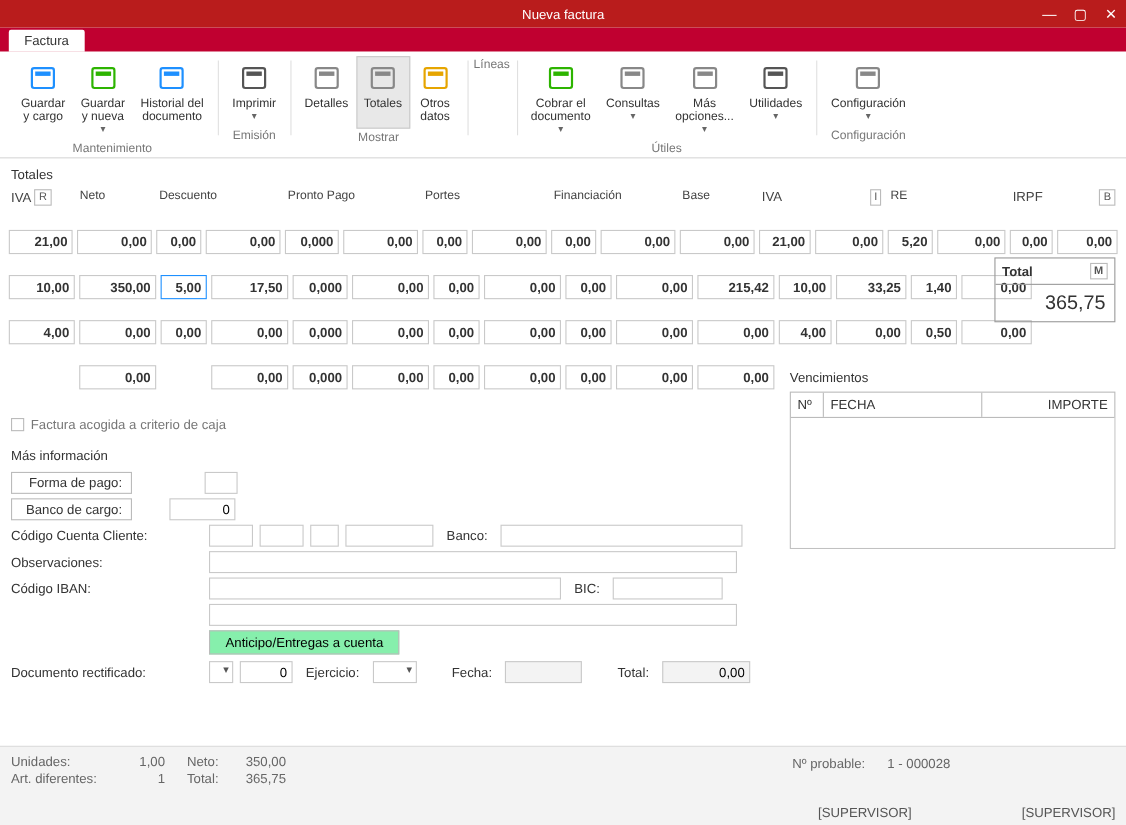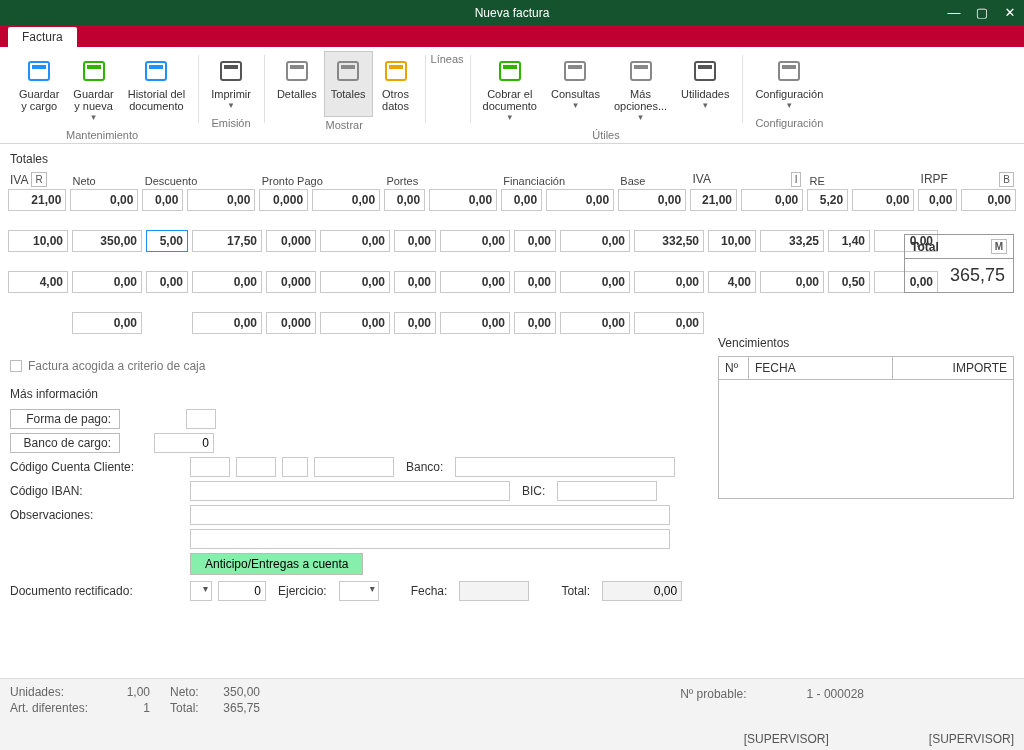--- a/index.html
+++ b/index.html
@@ -1,19 +1,19 @@
 <!DOCTYPE html>
 <html><head>
 <meta charset="utf-8">
 <style>
   * { box-sizing: border-box; margin: 0; padding: 0; font-family: "Segoe UI", Tahoma, sans-serif; font-size: 12px; }
   body { background: #ffffff; width: 1024px; height: 750px; overflow: hidden; color: #333; position: relative; }
 
   
-  .titlebar { background: #14532d; height: 25px; display: flex; align-items: center; justify-content: center; position: relative; }
+  .titlebar { background: #b91c1c; height: 25px; display: flex; align-items: center; justify-content: center; position: relative; }
   .titlebar-text { color: #fff; font-size: 12px; }
   .window-controls { position: absolute; right: 0; top: 0; display: flex; height: 25px; }
   .window-controls span { width: 28px; text-align: center; color: #fff; font-size: 13px; line-height: 25px; cursor: pointer; }
 
   
   .tabbar { background: #c00030; height: 22px; display: flex; align-items: flex-end; padding-left: 8px; }
   .tab { background: #fff; color: #333; padding: 3px 14px; border-radius: 2px 2px 0 0; cursor: pointer; }
 
   
   .ribbon { background: #fff; border-bottom: 1px solid #d6d6d6; padding: 4px 6px 2px 6px; display: flex; }
@@ -25,21 +25,21 @@
   .ribbon-btn .ico { width: 30px; height: 30px; margin-bottom: 2px; }
   .ribbon-btn .lbl { font-size: 11px; line-height: 12px; color: #333; }
   .ribbon-btn .caret { font-size: 9px; color: #666; line-height: 10px; }
   .group-label { font-size: 11px; color: #777; text-align: center; padding-top: 2px; width: 100%; }
 
   
   .section-title { font-size: 12px; padding: 8px 10px 4px 10px; color: #333; }
 
   
   .totals-wrap { padding: 0 8px; }
-  .totals-header { display: flex; gap: 4px; align-items: flex-end; margin-bottom: 0; }
+  .totals-header { display: flex; gap: 4px; align-items: flex-start; margin-bottom: 20px; }
   .th { font-size: 11px; color: #444; padding: 2px 2px; }
   .col-iva-r { width: 60px; display:flex; align-items:center; }
   .col-neto { width: 70px; }
   .col-base { width: 70px; }
   .mini-badge { display:inline-block; border:1px solid #bbb; font-size:10px; padding:0 3px; color:#555; margin-left:3px; cursor:pointer; line-height:13px;}
   .totals-row { display: flex; gap: 4px; margin-bottom: 19px; font-weight: bold; }
   .cell { border: 1px solid #c9c9c9; background: #fff; height: 22px; line-height: 20px; padding: 0 4px; text-align: right; font-size: 12px; }
   .cell.hl { border: 1px solid #1e90ff; }
 
   .total-box { border: 1px solid #999; position: absolute; right: 10px; top: 234px; width: 110px; }
@@ -72,21 +72,21 @@
   .vc-f { flex: 1; border-right: 1px solid #bbb; }
   .vc-i { width: 120px; text-align:right;}
 
   
   .footer { position: absolute; bottom: 0; left: 0; right: 0; height: 72px; background: #f3f3f3; border-top: 1px solid #ddd; padding: 6px 10px; color: #666; font-size: 11px;}
   .footer .frow { display: flex; align-items:center; margin-bottom: 2px;}
   .footer .fl { width: 100px; }
   .footer .fv { width: 60px; text-align:right; padding-right: 20px;}
   .footer .fl2 { width: 50px; }
   .footer .supervisors { position:absolute; right:10px; bottom:4px; display:flex; gap:100px; color:#555;}
-  .footer .probable { position:absolute; right:160px; top:8px; display:flex; gap:60px; }
+  .footer .probable { position:absolute; right:160px; top:8px; display:flex; gap:20px; }
 </style>
 </head>
 <body>
 
 <div class="titlebar">
   <span class="titlebar-text">Nueva factura</span>
   <div class="window-controls">
     <span>—</span>
     <span>▢</span>
     <span>✕</span>
@@ -274,21 +274,21 @@
         <div class="cell" style="width: 60px;">10,00</div>
         <div class="cell" style="width: 70px;">350,00</div>
         <div class="cell hl" style="width: 42px;">5,00</div>
         <div class="cell" style="width: 70px;">17,50</div>
         <div class="cell" style="width: 50px;">0,000</div>
         <div class="cell" style="width: 70px;">0,00</div>
         <div class="cell" style="width: 42px;">0,00</div>
         <div class="cell" style="width: 70px;">0,00</div>
         <div class="cell" style="width: 42px;">0,00</div>
         <div class="cell" style="width: 70px;">0,00</div>
-        <div class="cell" style="width: 70px;">332,50</div>
+        <div class="cell" style="width: 70px;">215,42</div>
         <div class="cell" style="width: 48px;">10,00</div>
         <div class="cell" style="width: 64px;">33,25</div>
         <div class="cell" style="width: 42px;">1,40</div>
         <div class="cell" style="width: 64px;">0,00</div>
       </div>
       <div class="totals-row">
         <div class="cell" style="width: 60px;">4,00</div>
         <div class="cell" style="width: 70px;">0,00</div>
         <div class="cell" style="width: 42px;">0,00</div>
         <div class="cell" style="width: 70px;">0,00</div>
@@ -353,30 +353,30 @@
     <div class="lbl-plain">Código Cuenta Cliente:</div>
     <div style="width:38px;"></div>
     <input class="inp" style="width: 40px;">
     <input class="inp" style="width: 40px;">
     <input class="inp" style="width: 26px;">
     <input class="inp" style="width: 80px;">
     <span class="lbl-inline">Banco:</span>
     <input class="inp" style="width: 220px;">
   </div>
   <div class="row">
+    <div class="lbl-plain">Observaciones:</div>
+    <div style="width:38px;"></div>
+    <input class="inp" style="width: 480px;">
+  </div>
+  <div class="row">
     <div class="lbl-plain">Código IBAN:</div>
     <div style="width:38px;"></div>
     <input class="inp" style="width: 320px;">
     <span class="lbl-inline">BIC:</span>
     <input class="inp" style="width: 100px;">
-  </div>
-  <div class="row">
-    <div class="lbl-plain">Observaciones:</div>
-    <div style="width:38px;"></div>
-    <input class="inp" style="width: 480px;">
   </div>
   <div class="row">
     <div class="lbl-plain"></div>
       <div style="width:38px;"></div>
     <input class="inp" style="width: 480px;">
   </div>
   <div class="row">
     <div class="lbl-plain"></div>
       <div style="width:38px;"></div>
     <button class="btn">Anticipo/Entregas a cuenta</button>

